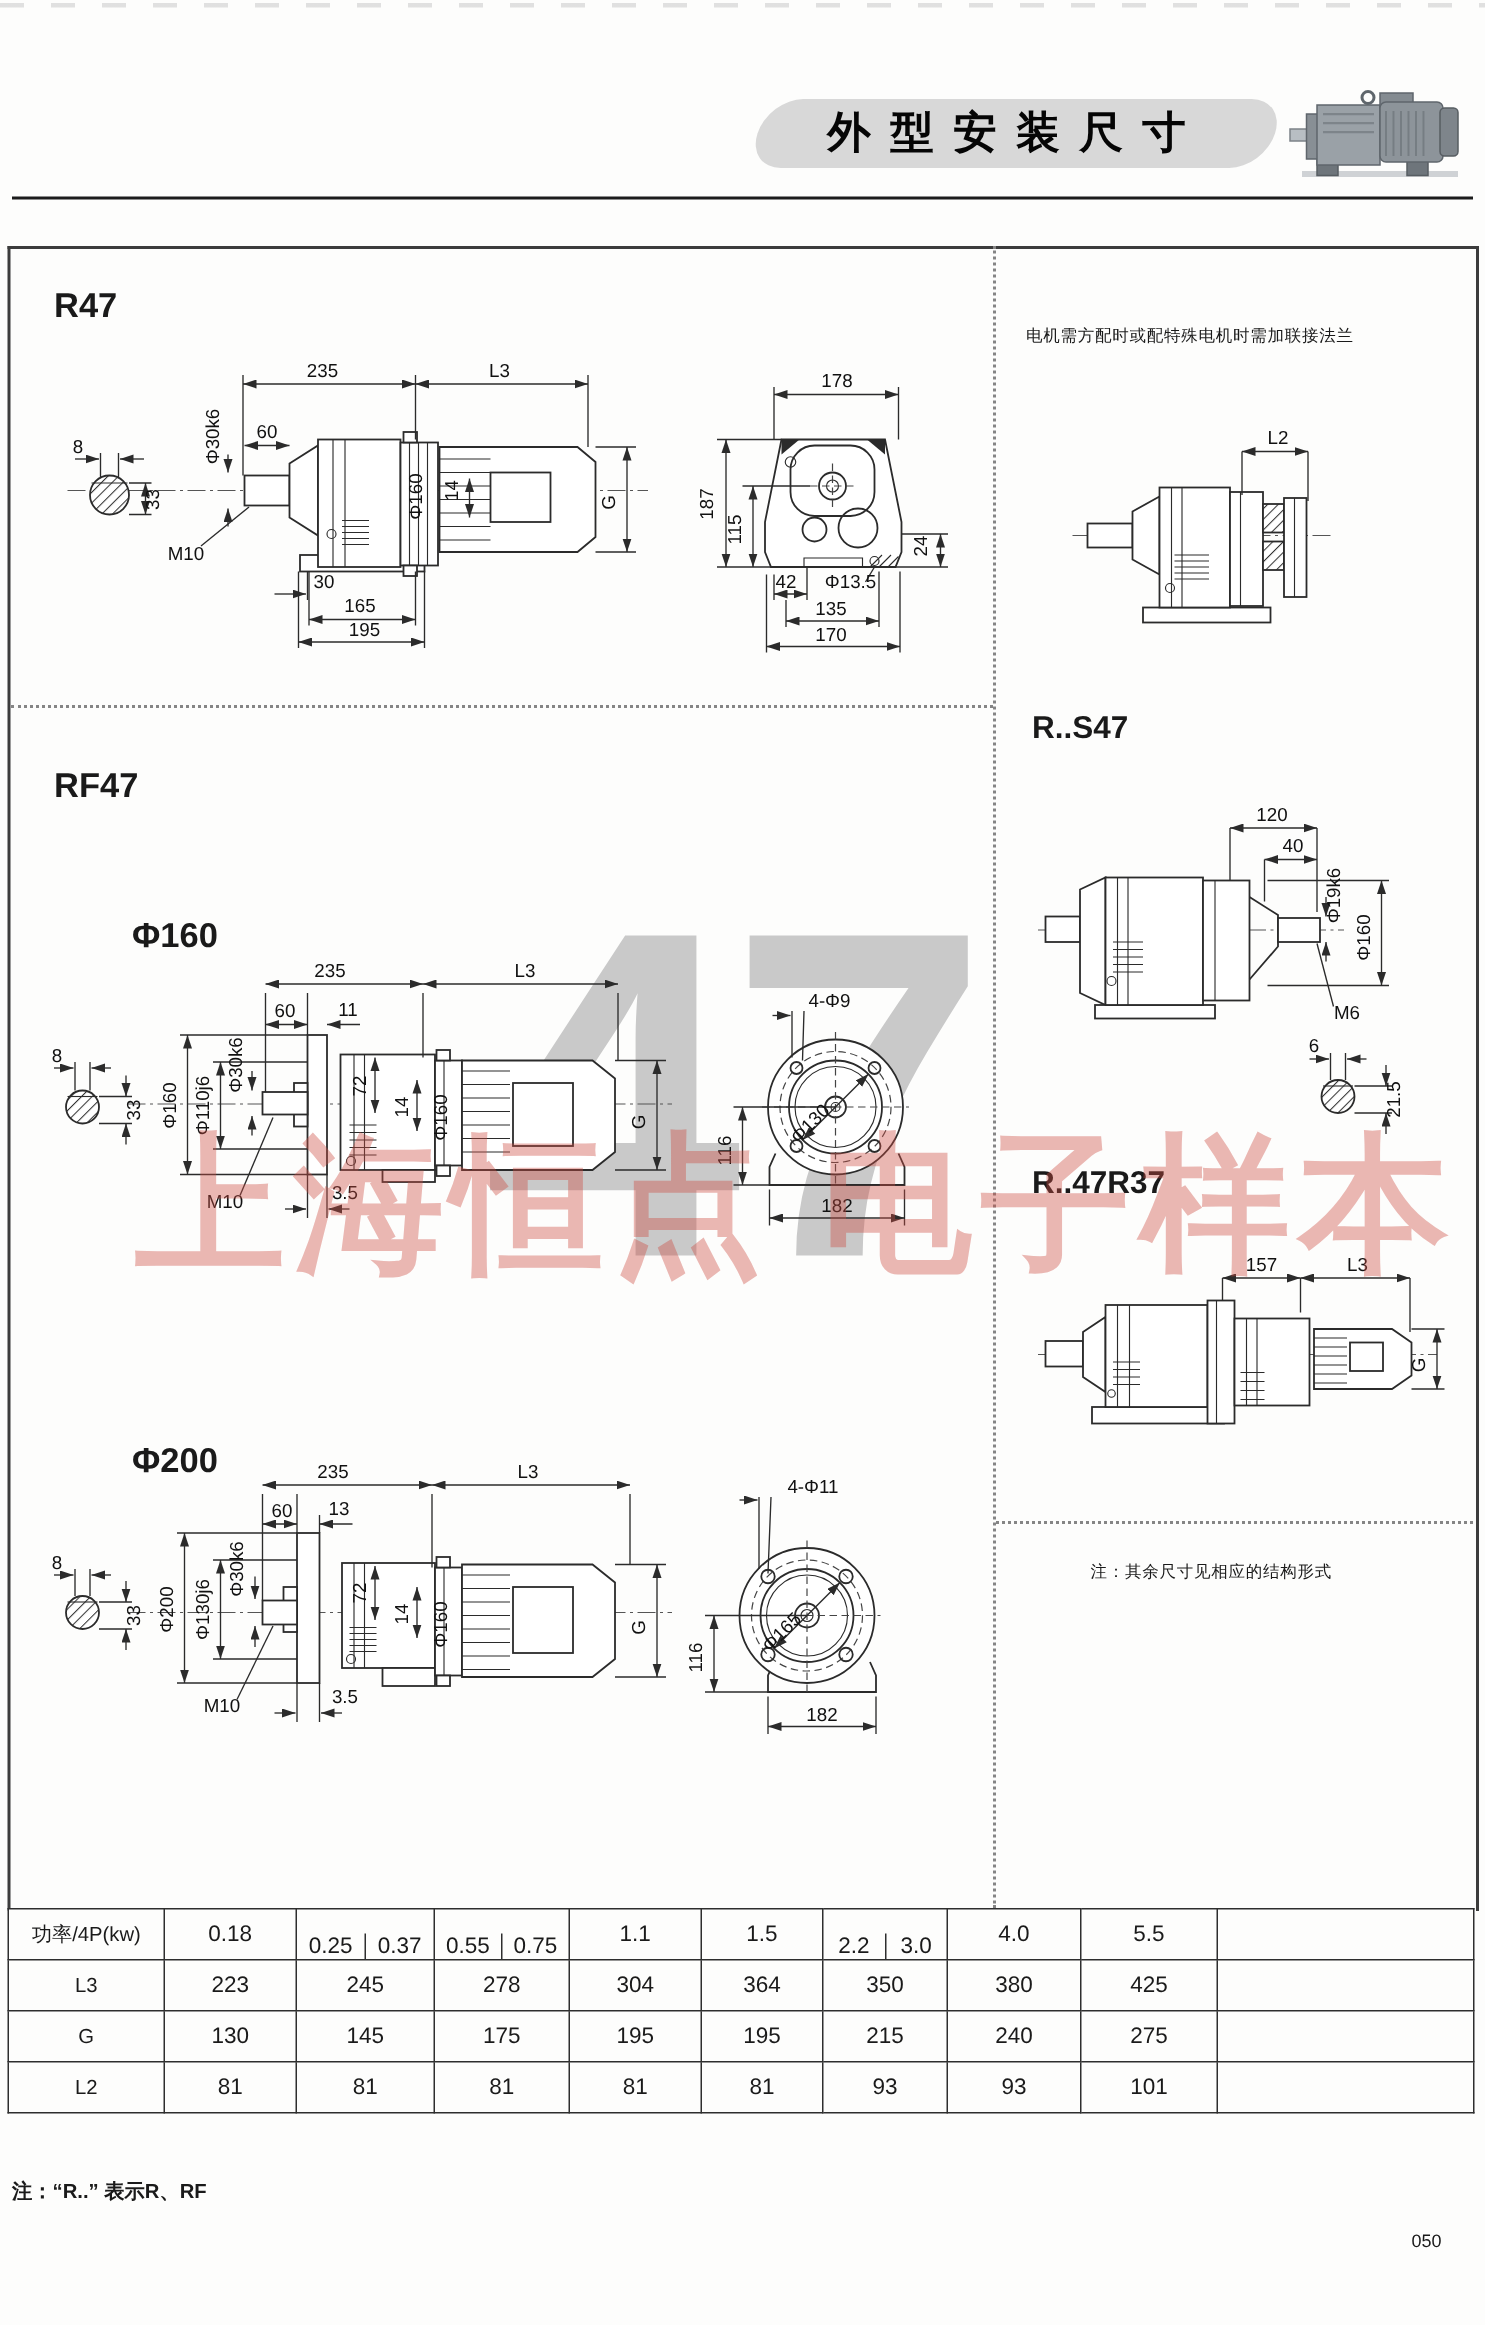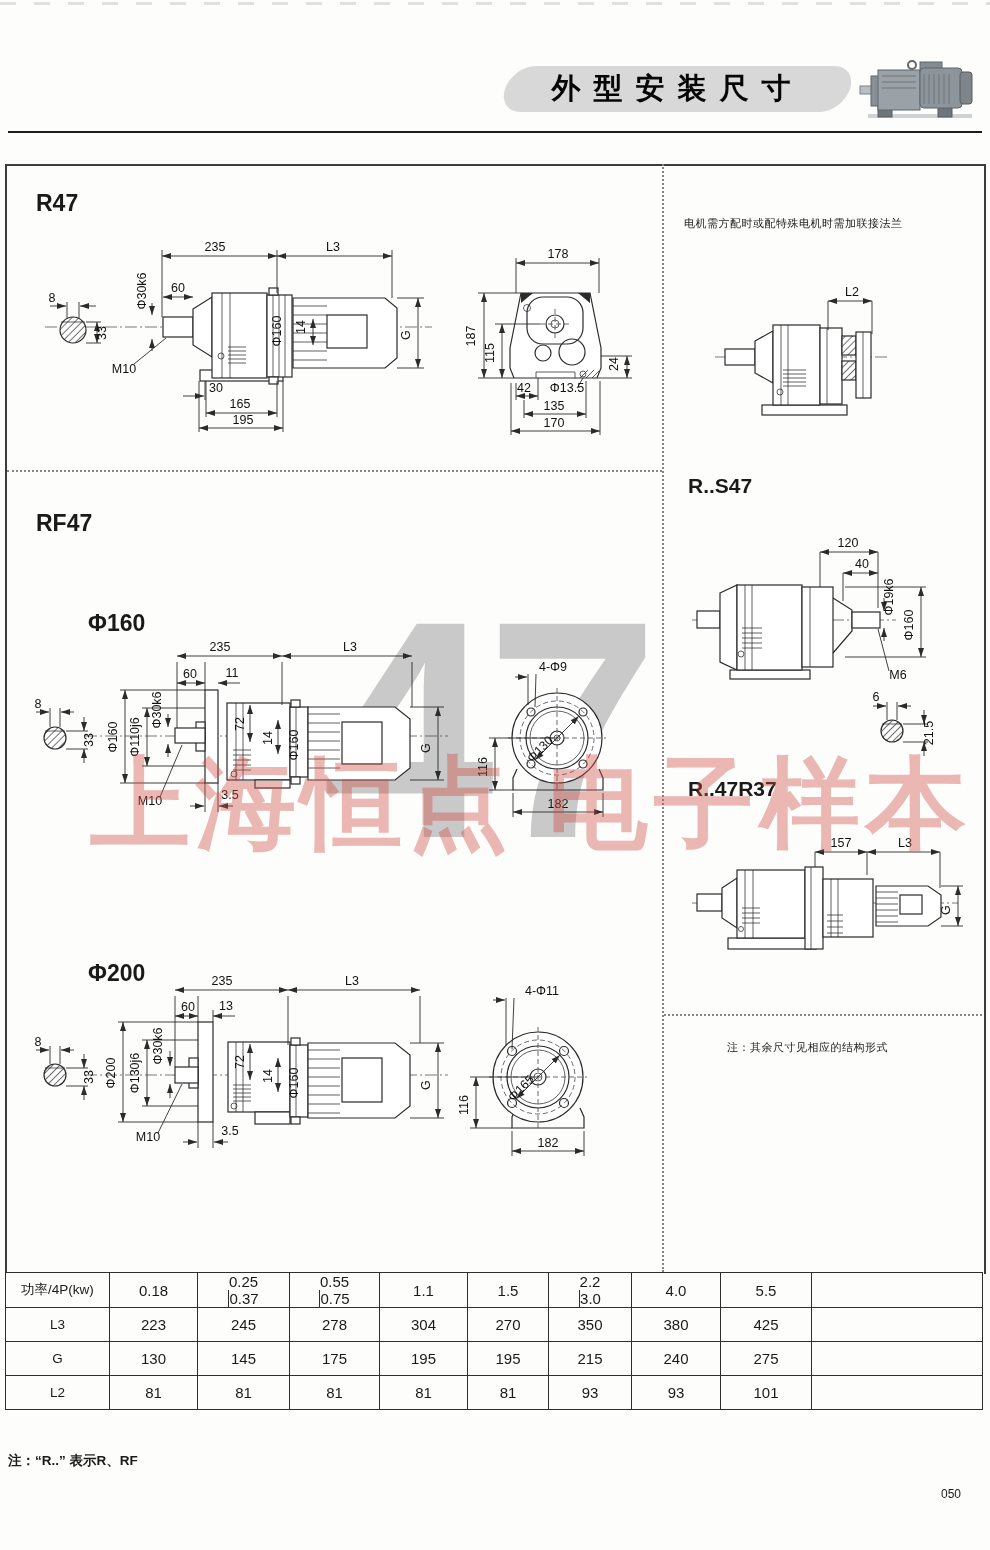--- a/index.html
+++ b/index.html
@@ -36,21 +36,21 @@
   .dim{fill:none;stroke:#2b2b2b;stroke-width:0.9;}
   .cl{fill:none;stroke:#555;stroke-width:0.8;stroke-dasharray:12 3 2 3;}
   .dash{fill:none;stroke:#444;stroke-width:0.8;stroke-dasharray:5 3;}
   .hatchfill{fill:url(#hatch);stroke:#2b2b2b;stroke-width:1.2;}
   text.dt{font-family:"Liberation Sans",sans-serif;font-size:12.5px;fill:#111;text-anchor:middle;}
   
   table.spec{position:absolute;left:5px;top:1272px;width:977px;z-index:4;border-collapse:collapse;
              table-layout:fixed;font-size:15px;background:#fdfdfc;}
   table.spec td{border:1.4px solid #2e2e2e;text-align:center;height:33px;padding:0;}
   table.spec td.lbl{font-size:13.5px;}
-  .splitwrap{display:flex;height:100%;align-items:center;flex-direction:column;}
+  .splitwrap{display:flex;height:100%;align-items:flex-end;}
   .splitwrap span{flex:1;display:flex;align-items:center;justify-content:center;}
   .splitwrap span + span{border-left:1.4px solid #2e2e2e;}
   .footnote{left:8px;top:1452px;font-size:13.5px;font-weight:bold;z-index:4;text-align:center;}
   .pagenum{left:941px;top:1487px;font-size:12px;z-index:4;}
 </style>
 </head>
 <body>
 
 <div class="page">
 
@@ -537,21 +537,21 @@
       <td>4.0</td>
       <td>5.5</td>
       <td></td>
     </tr>
     <tr>
       <td class="lbl">L3</td>
       <td>223</td>
       <td>245</td>
       <td>278</td>
       <td>304</td>
-      <td>270</td>
+      <td>364</td>
       <td>350</td>
       <td>380</td>
       <td>425</td>
       <td></td>
     </tr>
     <tr>
       <td class="lbl">G</td>
       <td>130</td>
       <td>145</td>
       <td>175</td>

